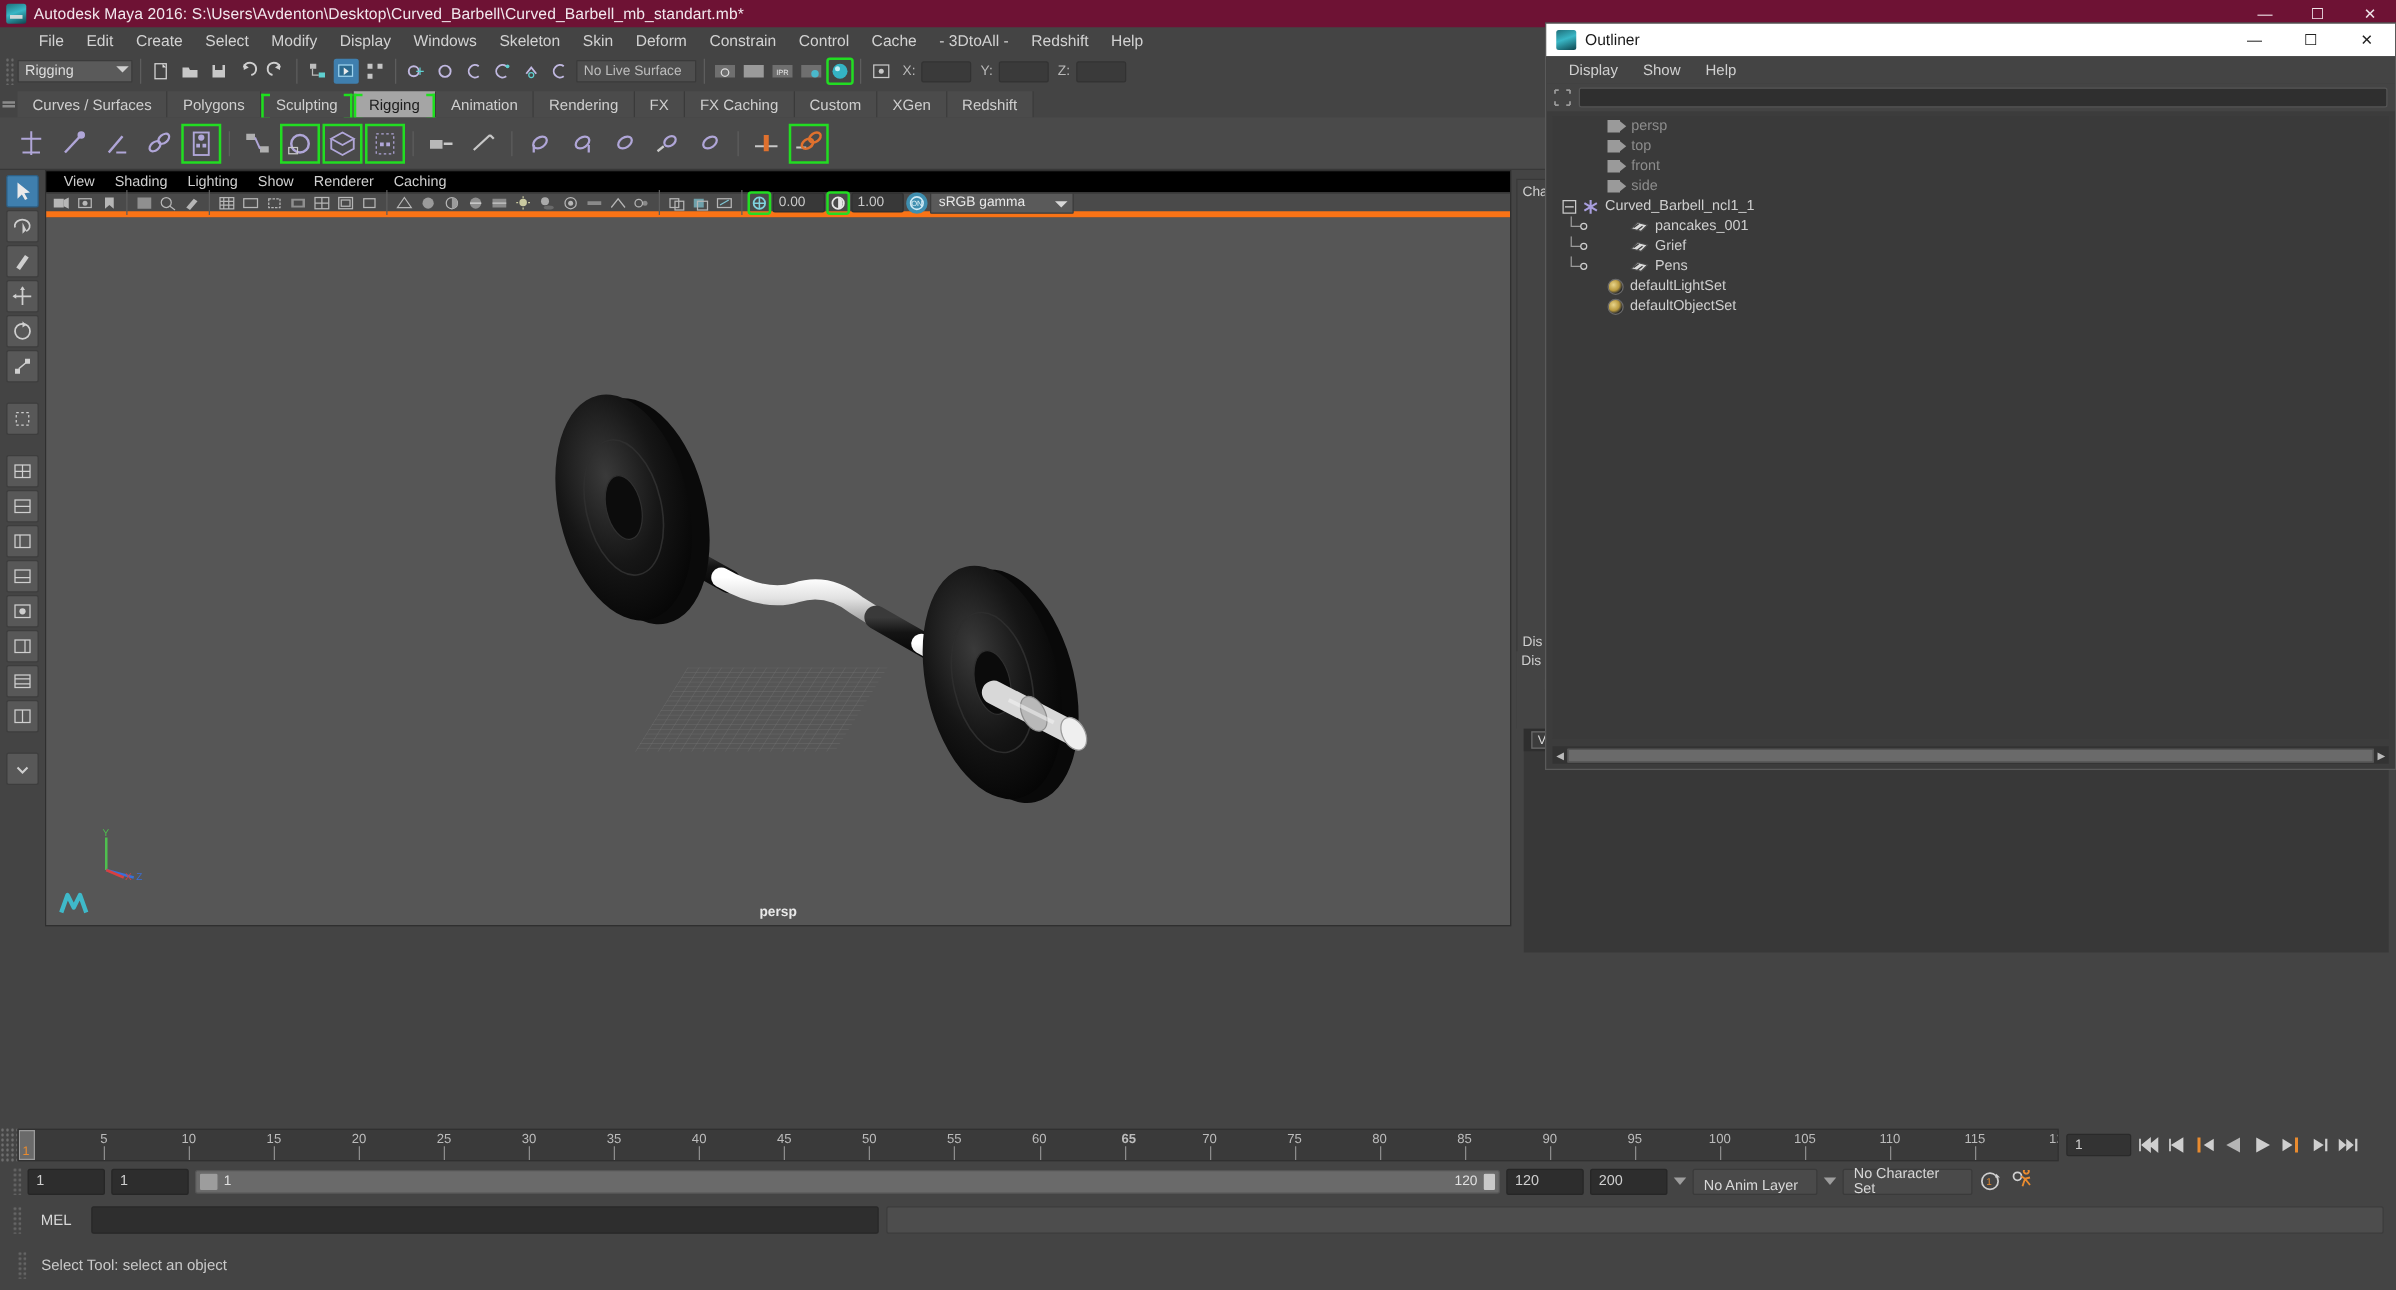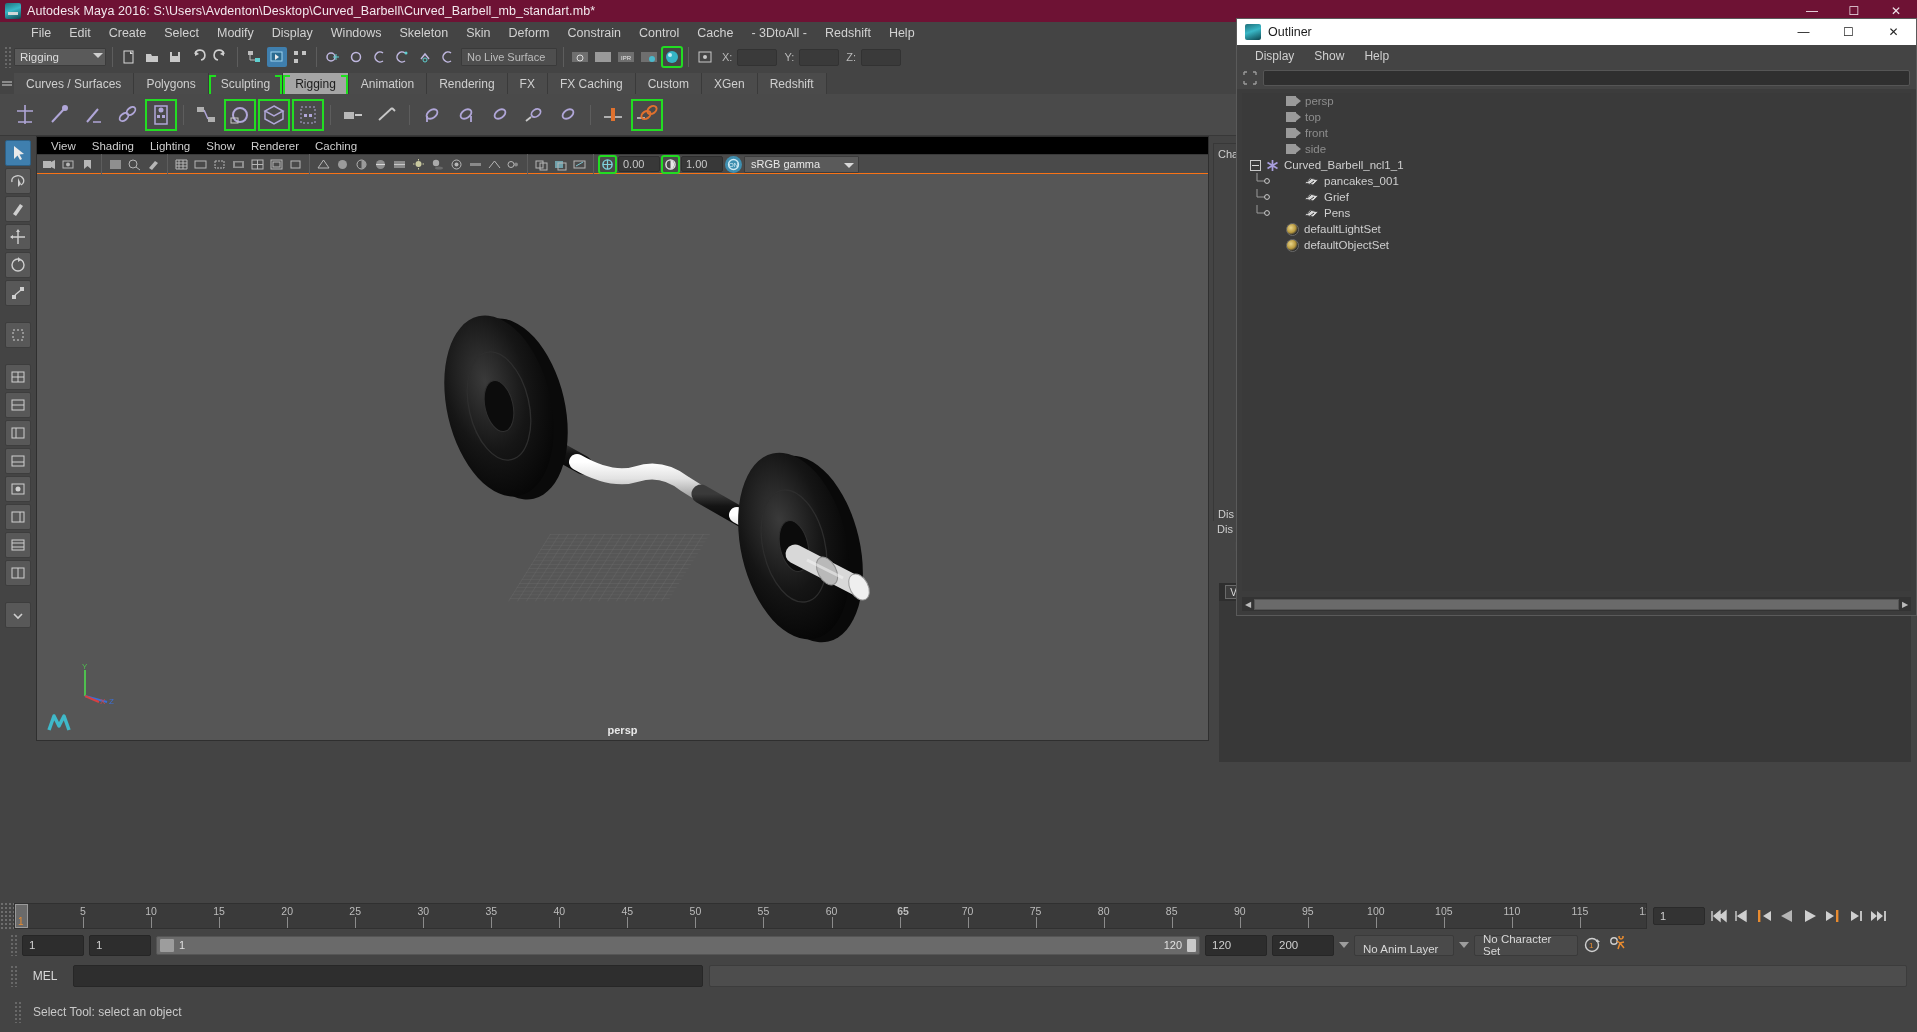--- a/index.html
+++ b/index.html
@@ -81,21 +81,21 @@
   .tc.sel { background:#3f7fae; border-color:#2d5f84; }
   .tcgap { height:12px; }
 
   
   .vp { position:absolute; left:36px; top:136px; width:1173px; height:605px;
     background:#3f3f3f; border:1px solid #2f2f2f; }
   .vpmenu { height:17px; background:#000000; display:flex; align-items:center;
     gap:0px; padding-left:6px;text-align:center; }
   .vpmenu .mi { font-size:11.5px; color:#cfcfcf; padding:1px 8px; }
   .vptools { height:20px; background:#4a4a4a; display:flex; align-items:center; gap:2px;
-    padding-left:4px; border-top:1px solid #3a3a3a; border-bottom:1px solid #f97316; }
+    padding-left:4px; border-top:1px solid #3a3a3a; border-bottom:5px solid #f97316; }
   .vpt { width:17px; height:17px; display:flex; align-items:center; justify-content:center;
     flex:none; position:relative; }
   .vpt.grn { outline:2px solid #22dd22; outline-offset:-1px; border-radius:2px; }
   .numfld { width:42px; height:16px; background:#383838; border:1px solid #2e2e2e;
     color:#c9c9c9; font-size:11px; display:flex; align-items:center; padding-left:4px;
     border-radius:2px; }
   .gammasel { width:115px; height:17px; background:#5a5a5a; border:1px solid #3b3b3b;
     display:flex; align-items:center; font-size:11px; color:#e8e8e8; padding-left:6px;
     position:relative; border-radius:1px; }
   .gammasel .arr { position:absolute; right:4px; top:6px; border-left:5px solid transparent;

